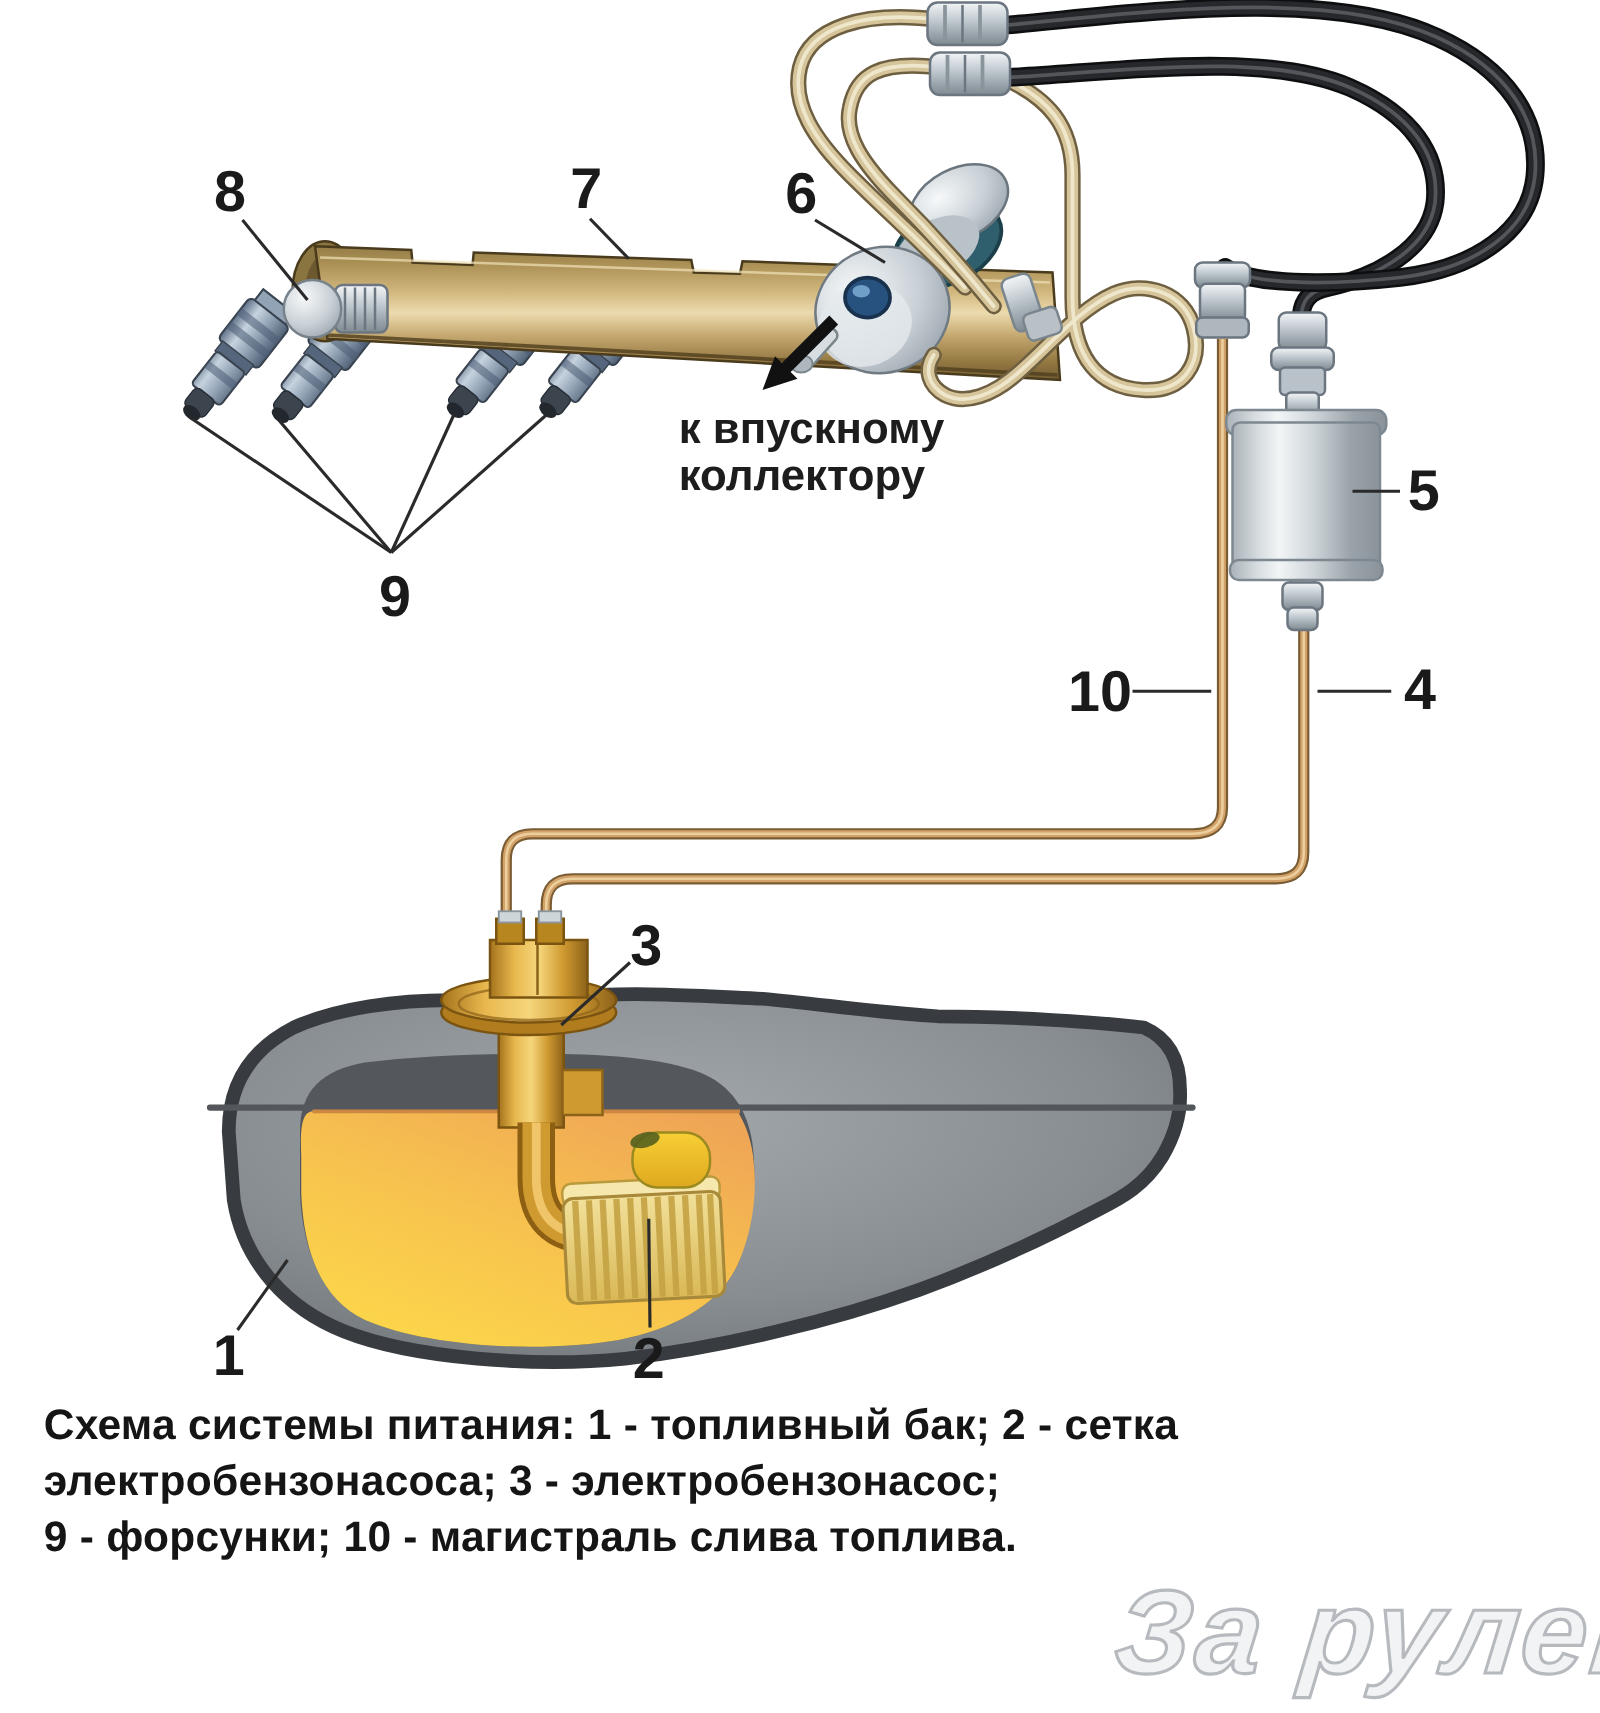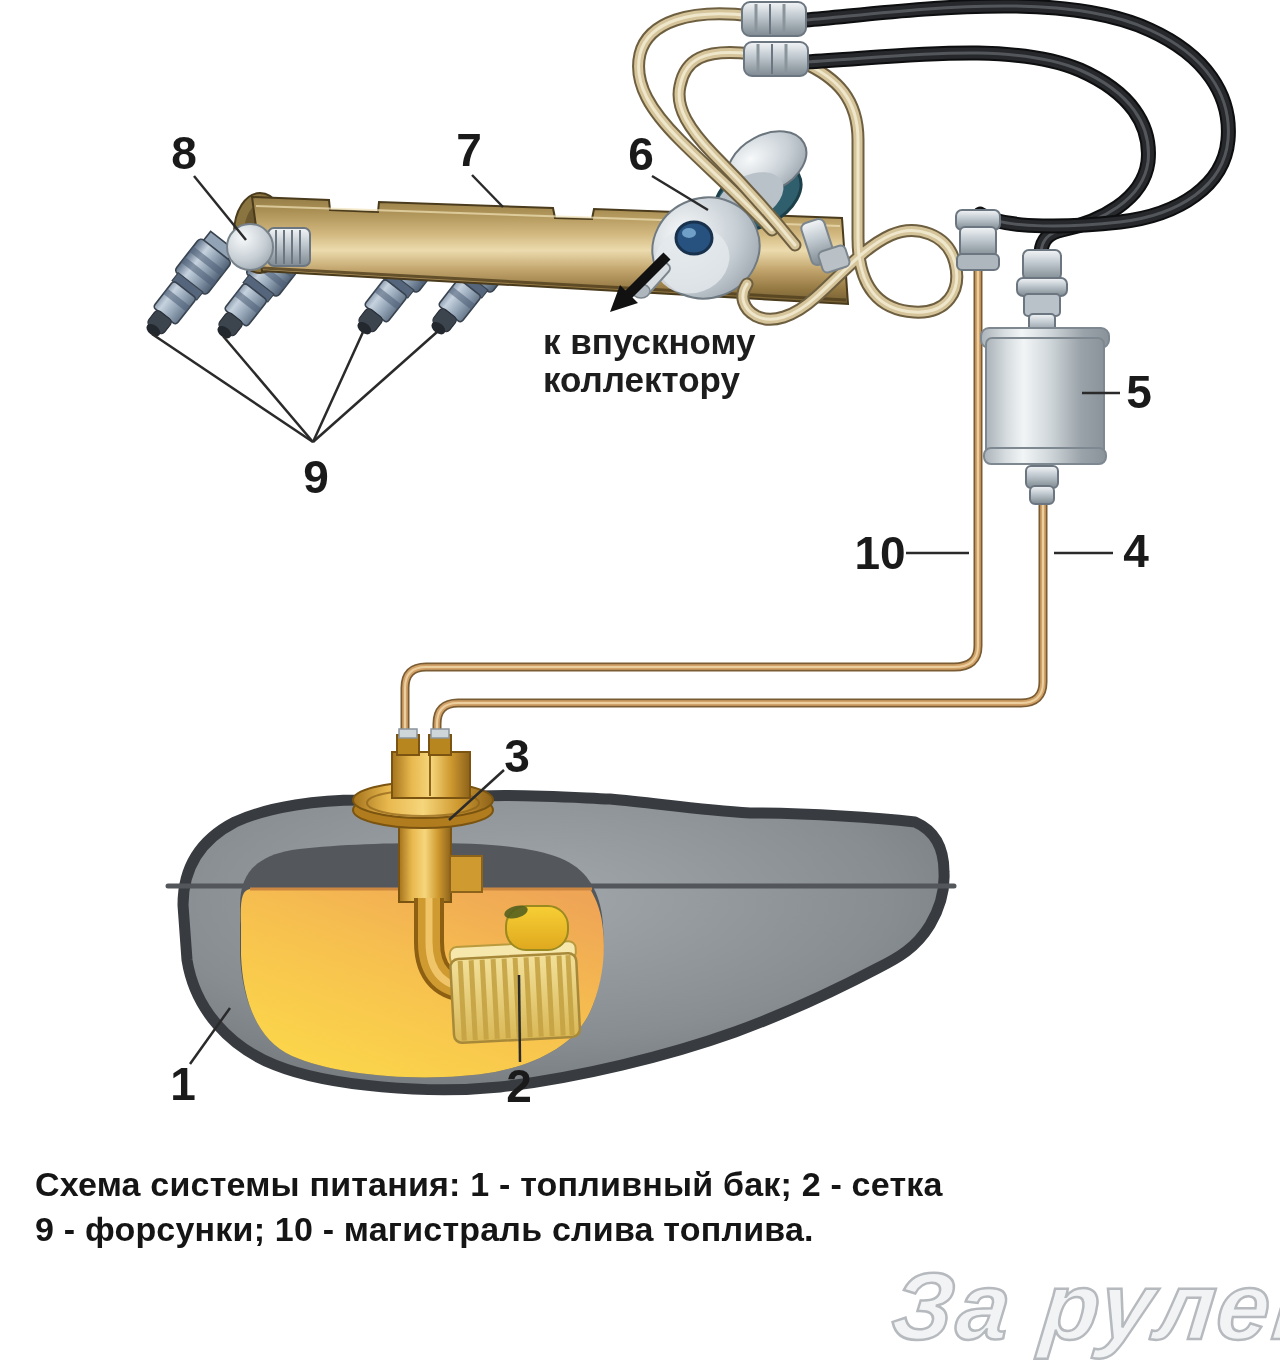--- a/index.html
+++ b/index.html
@@ -3,21 +3,21 @@
 <meta charset="utf-8">
 <style>
   html,body{margin:0;padding:0;background:#fff;}
   #stage{position:relative;width:1280px;height:1370px;background:#ffffff;overflow:hidden;
          font-family:"Liberation Sans",sans-serif;}
   #diagram-svg{position:absolute;left:0;top:0;}
   .callout{font-family:"Liberation Sans",sans-serif;font-weight:bold;font-size:46px;fill:#1a1a1a;}
   .note{font-family:"Liberation Sans",sans-serif;font-weight:bold;font-size:35px;fill:#1d1d1d;}
   .leader{stroke:#2a2a2a;stroke-width:2.5;fill:none;}
   #caption{position:absolute;left:35px;top:1118px;width:1210px;
-           font-size:34px;font-weight:bold;color:#151515;line-height:45px;letter-spacing:.2px;margin-top:44px;}
+           font-size:34px;font-weight:bold;color:#151515;line-height:45px;letter-spacing:.2px;}
   #watermark{position:absolute;left:893px;top:1252px;font-size:95px;font-style:italic;font-weight:bold;
              letter-spacing:3px;color:rgba(185,190,194,0.18);-webkit-text-stroke:2.5px #b6babe;
              transform:skewX(-6deg);white-space:nowrap;}
 </style>
 </head>
 <body>
 
 <div id="stage">
 <svg id="diagram-svg" width="1280" height="1370" viewBox="0 0 1280 1370">
   <defs>
@@ -296,17 +296,18 @@
     <text class="callout" x="183" y="1100">1</text>
     <text class="callout" x="519" y="1102">2</text>
     <text class="callout" x="880" y="569">10</text>
     <text class="callout" x="1136" y="567">4</text>
     <text class="callout" x="1139" y="408">5</text>
   </g>
 </svg>
 
   <div id="caption">
     <div>Схема системы питания: 1 - топливный бак; 2 - сетка</div>
+    <div>электробензонасоса; 3 - электробензонасос;</div>
     <div>9 - форсунки; 10 - магистраль слива топлива.</div>
   </div>
 
   <div id="watermark">За рулем</div>
 </div>
 
 </body></html>

